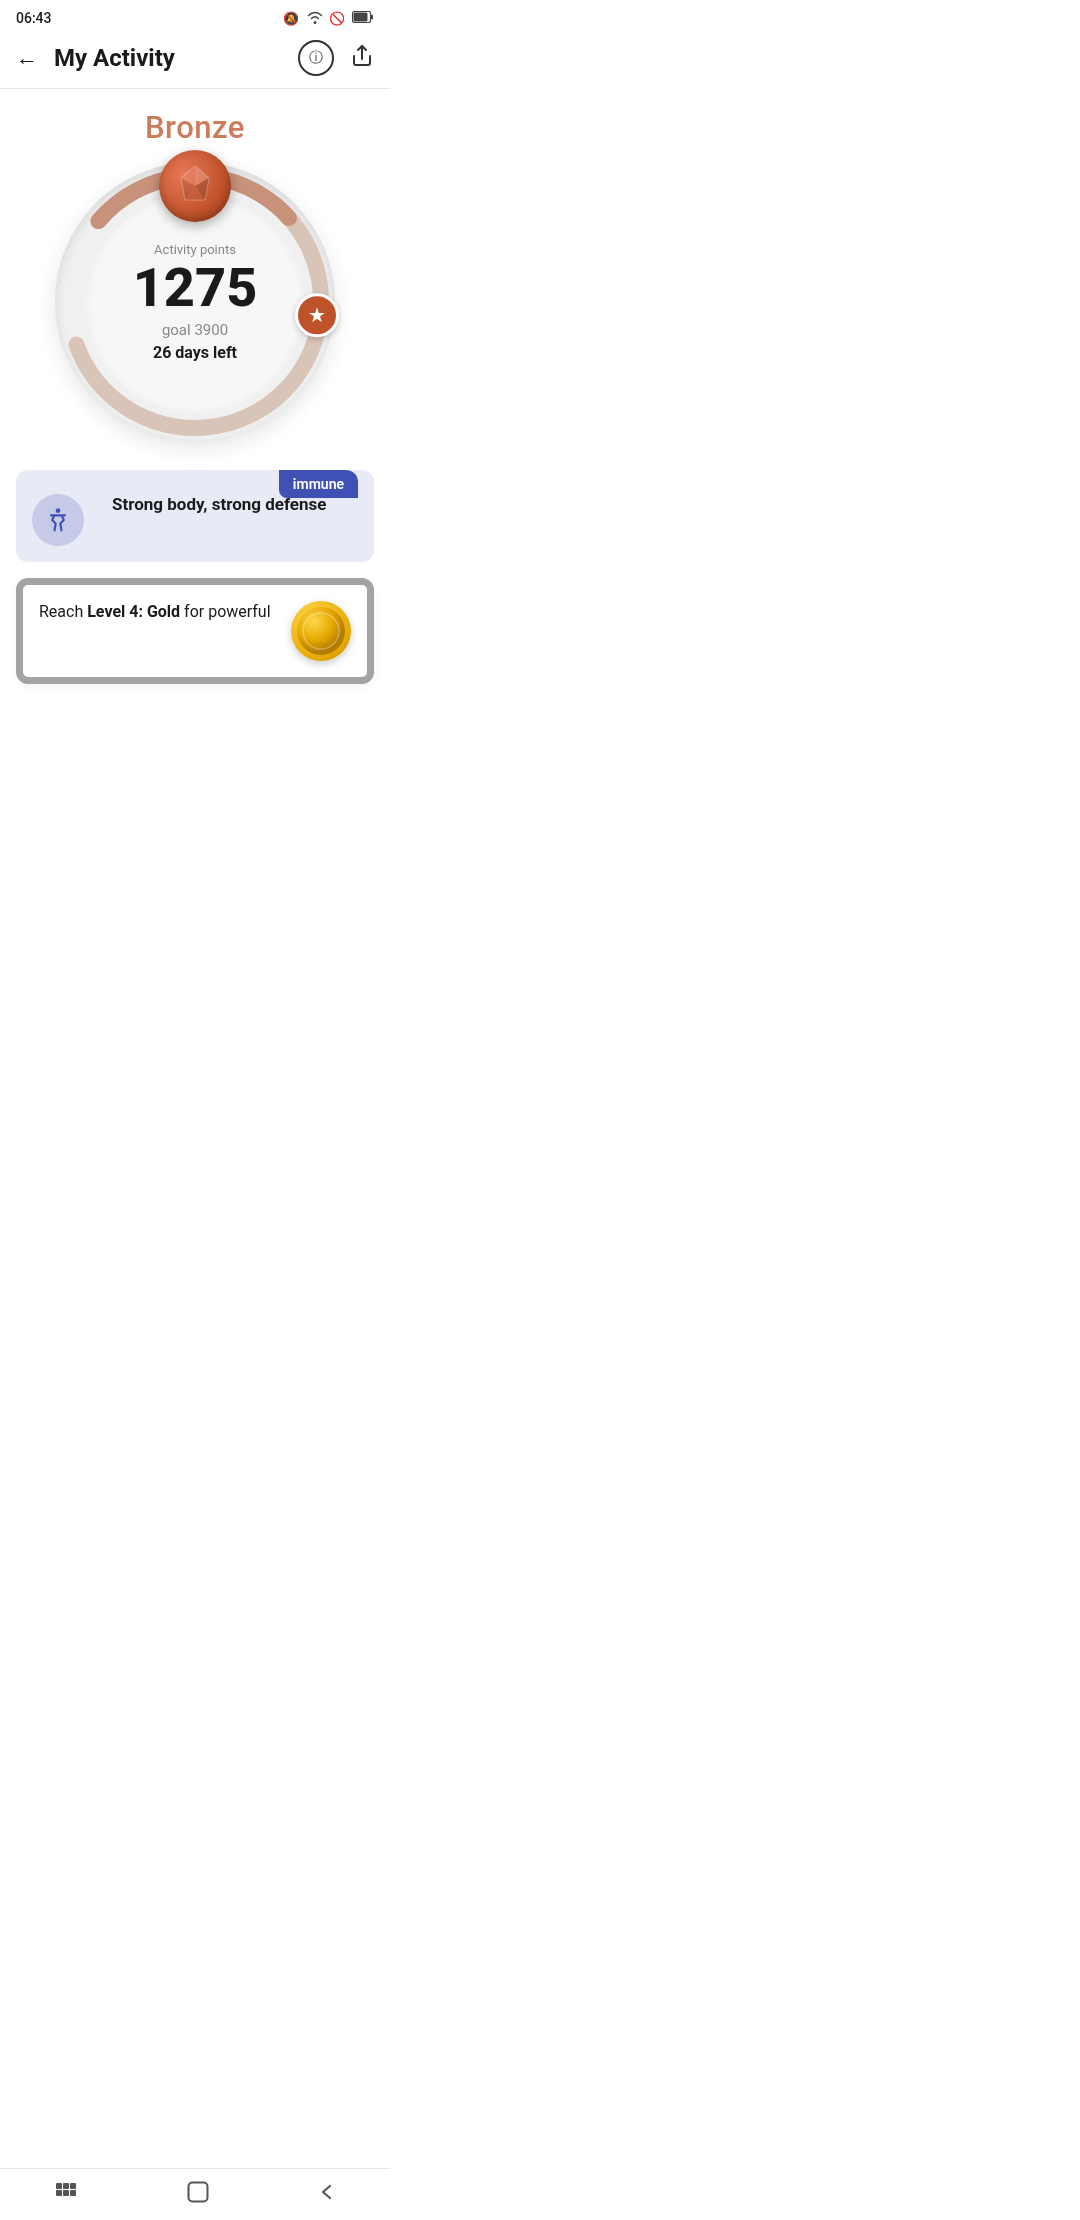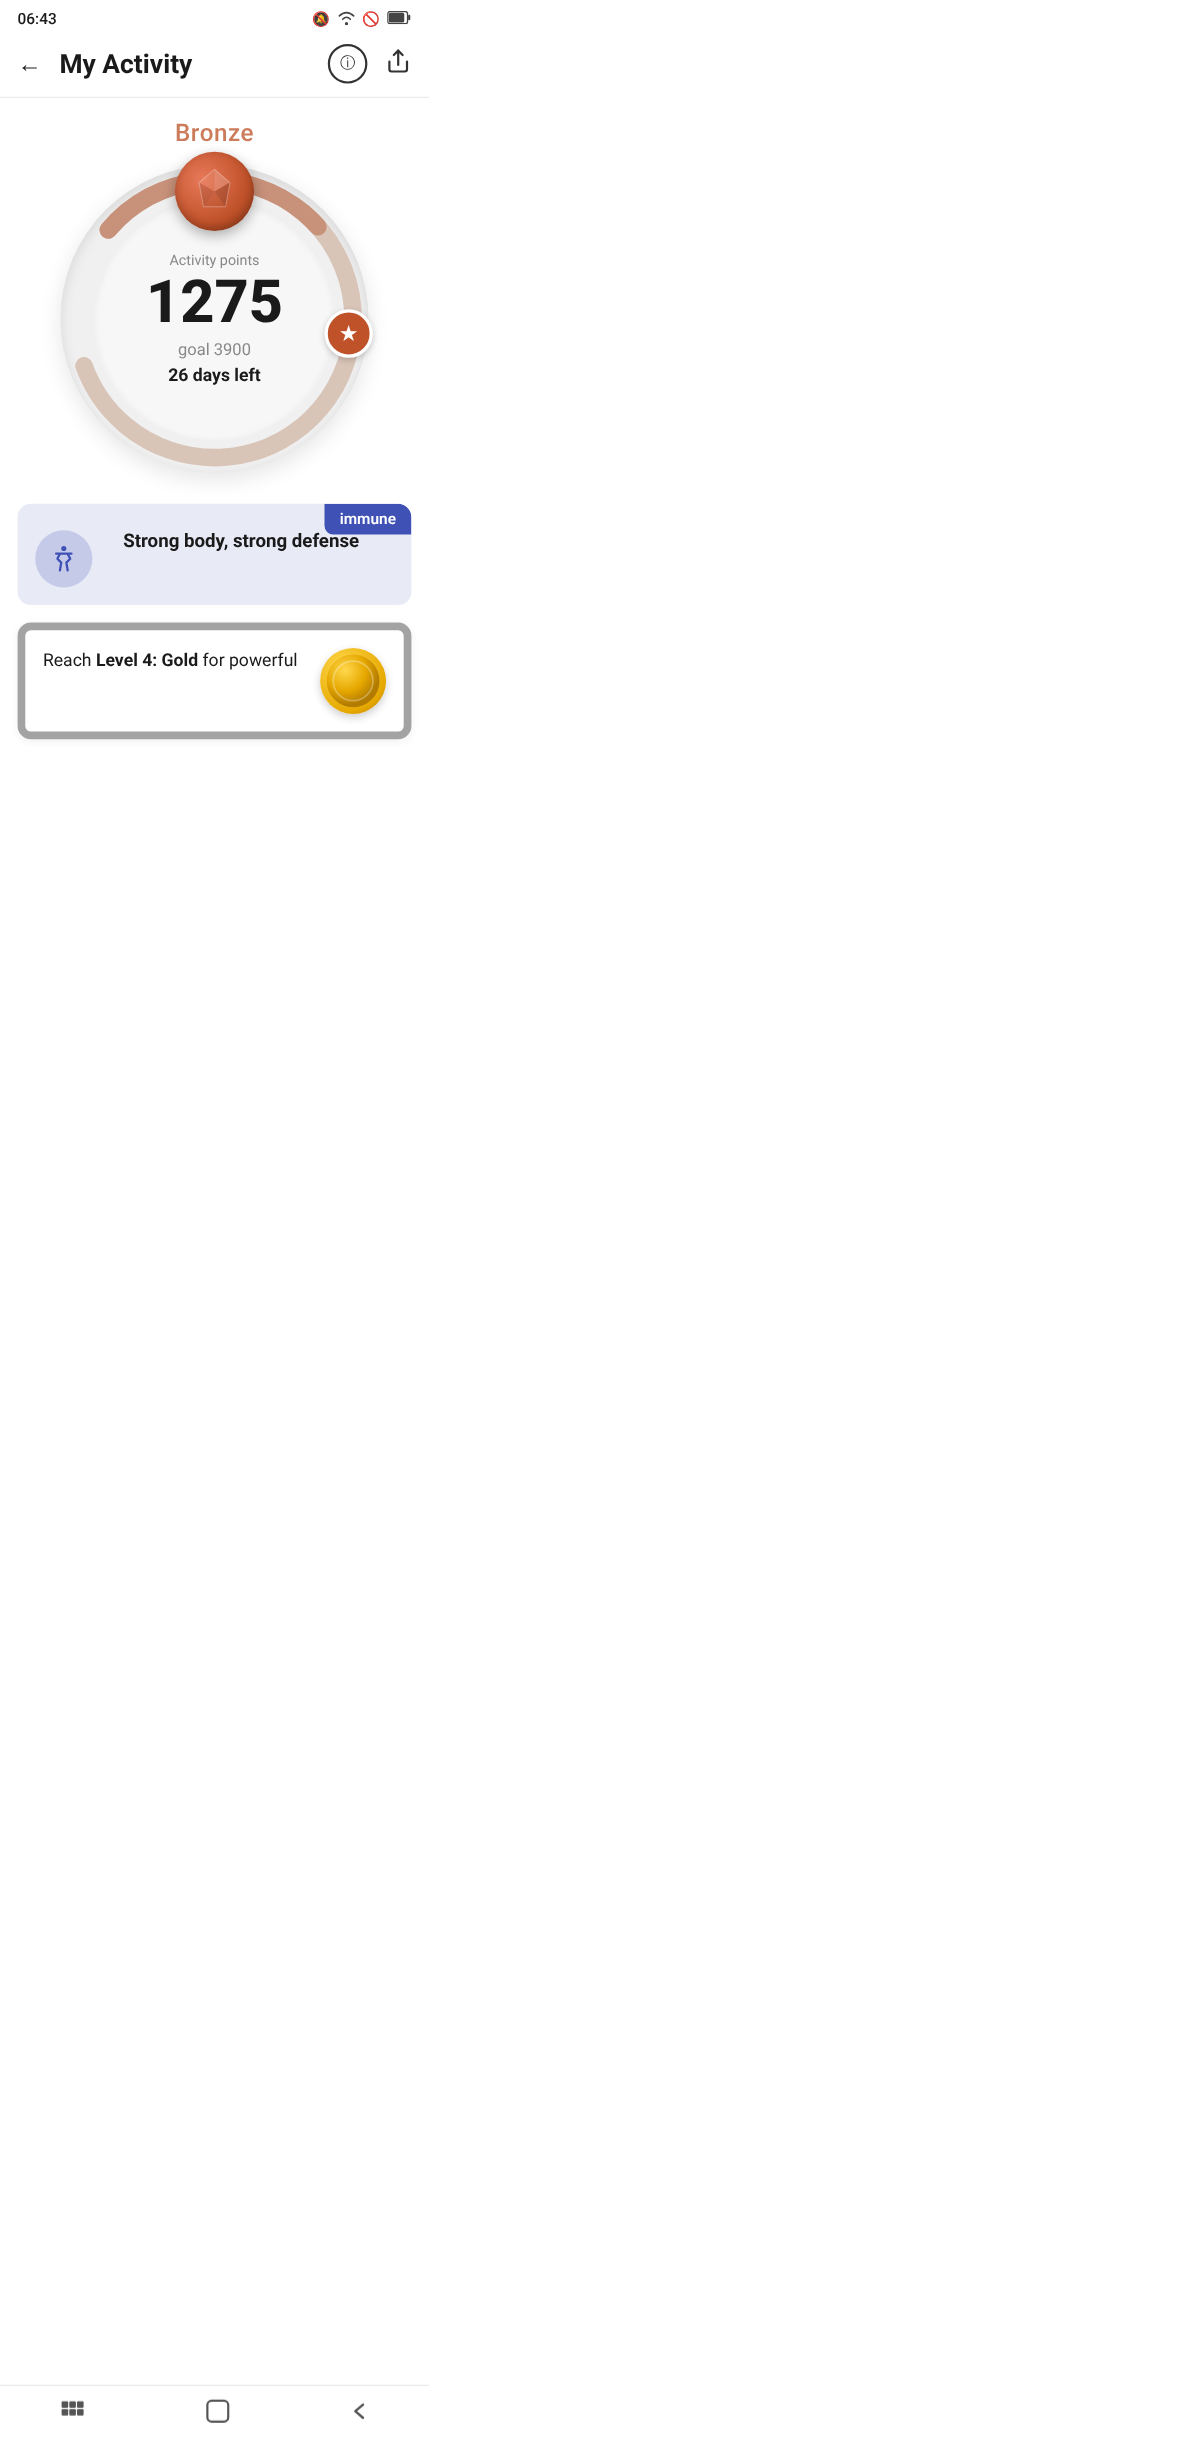--- a/index.html
+++ b/index.html
@@ -83,21 +83,21 @@
     }
 
     
     .main-content {
       padding: 20px 16px;
     }
 
     
     .tier-label {
       text-align: center;
-      font-size: 22px;
+      font-size: 31px;
       font-weight: 500;
       color: #cc7c5a;
       margin-bottom: 16px;
       letter-spacing: 0.5px;
     }
 
     
     .circle-container {
       display: flex;
       justify-content: center;
@@ -212,21 +212,21 @@
       border-radius: 12px;
       padding: 16px;
       margin-bottom: 16px;
       position: relative;
       overflow: hidden;
     }
 
     .immune-tag {
       position: absolute;
       top: 0;
-      right: 0;
+      right: 16px;
       background: #3f51b5;
       color: #fff;
       font-size: 14px;
       font-weight: 600;
       padding: 6px 14px;
       border-radius: 0 12px 0 8px;
     }
 
     .info-card-body {
       display: flex;

